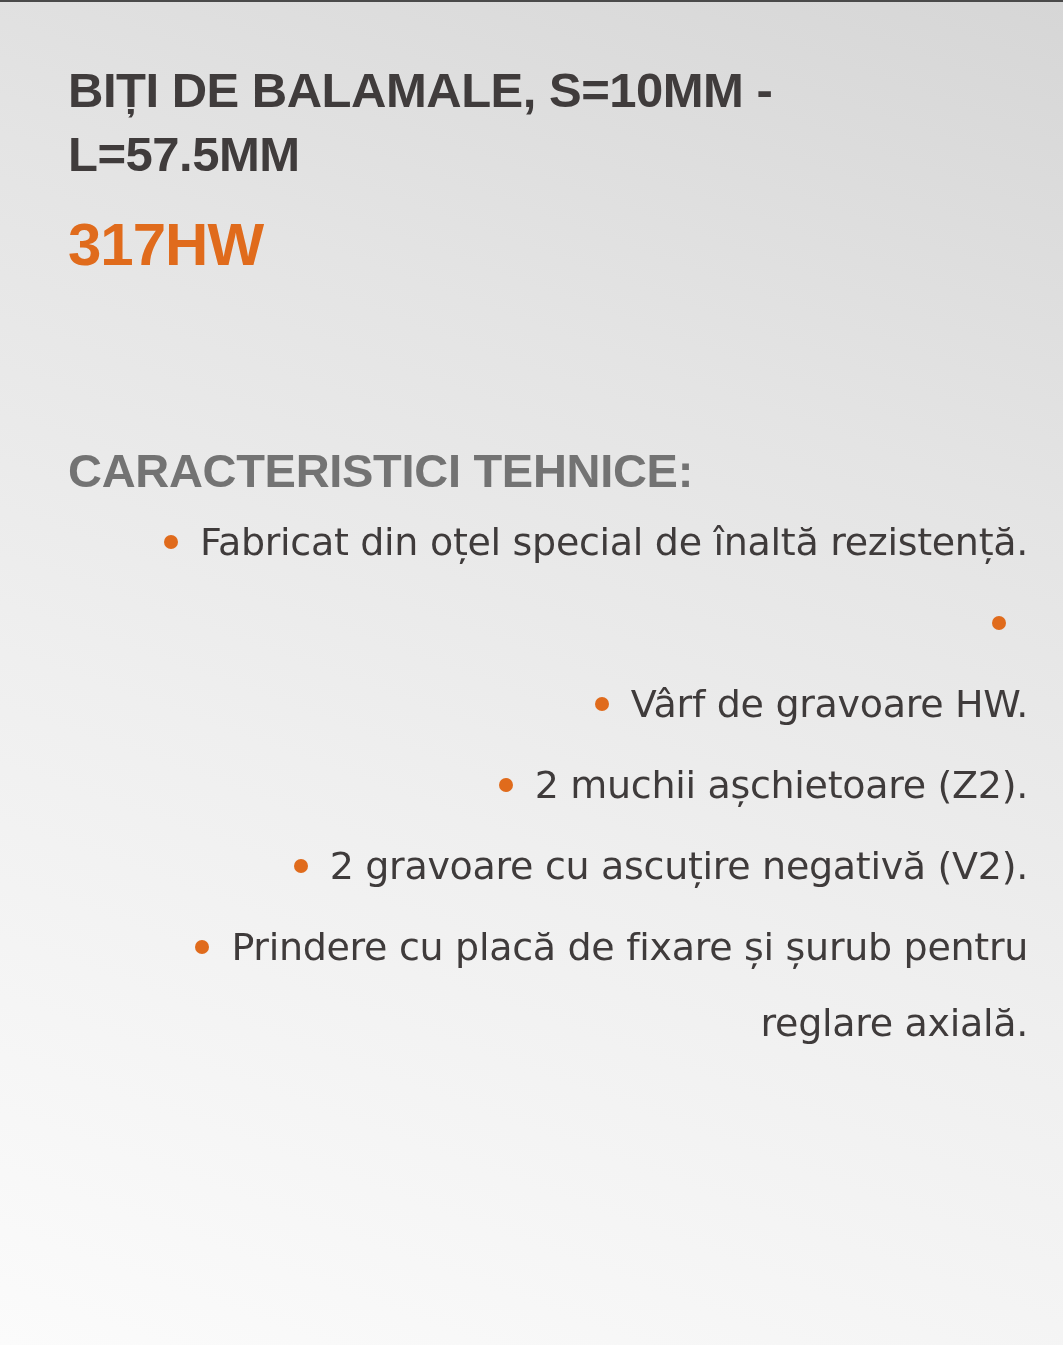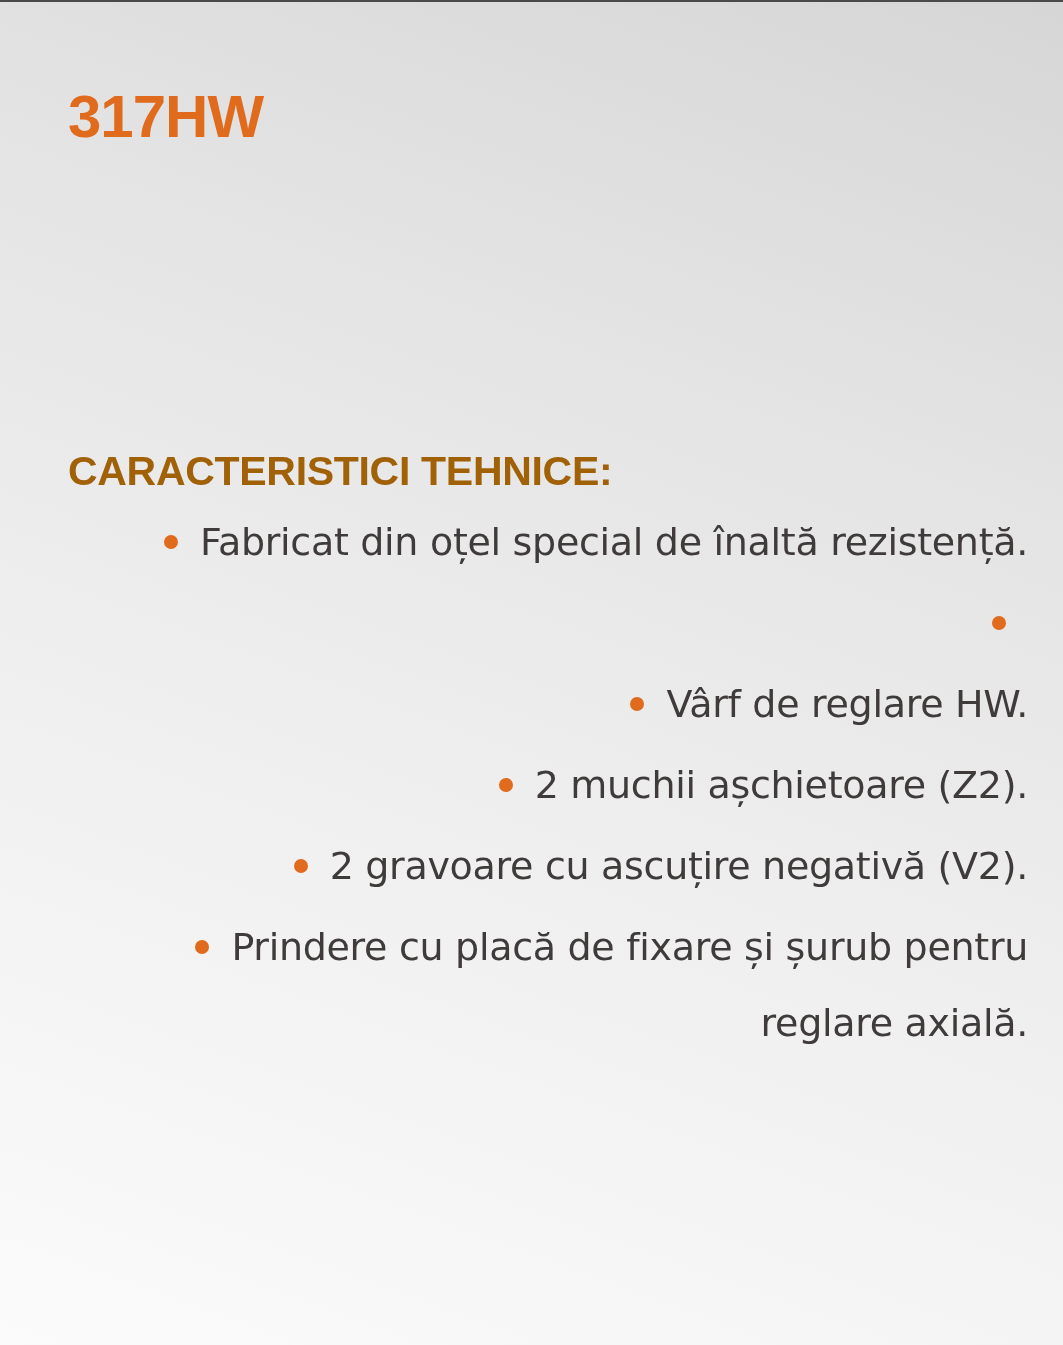--- a/index.html
+++ b/index.html
@@ -42,23 +42,23 @@
       font-weight: 700;
       font-size: 60px;
       line-height: 70px;
       color: #e06b1c;
       margin: 24px 0 0 0;
       letter-spacing: -1px;
     }
     .section-heading {
       font-family: "Liberation Sans", sans-serif;
       font-weight: 700;
-      font-size: 41px;
+      font-size: 47px;
       line-height: 50px;
-      color: #a16207;
+      color: #737373;
       margin: 0;
       position: absolute;
       top: 388px;
       left: 0;
       letter-spacing: -0.3px;
     }
     .features {
       position: absolute;
       top: 446px;
       left: 0;
@@ -89,33 +89,34 @@
       vertical-align: middle;
       margin: -6px 22px 0 4px;
     }
   </style>
 </head>
 <body>
 
 <div class="top-edge"></div>
 
 <main class="content">
+  <h1 class="product-title">BIȚI DE BALAMALE, S=10MM - L=57.5MM</h1>
   <div class="product-code">317HW</div>
 
   <h2 class="section-heading">CARACTERISTICI TEHNICE:</h2>
 
   <ul class="features">
     <li class="feature">
       <span class="bullet"></span><span>Fabricat din oțel special de înaltă rezistență.</span>
     </li>
     <li class="feature">
       <span class="bullet"></span>
     </li>
     <li class="feature single">
-      <span class="bullet"></span><span>Vârf de reglare HW.</span>
+      <span class="bullet"></span><span>Vârf de gravoare HW.</span>
     </li>
     <li class="feature single">
       <span class="bullet"></span><span>2 muchii așchietoare (Z2).</span>
     </li>
     <li class="feature single">
       <span class="bullet"></span><span>2 gravoare cu ascuțire negativă (V2).</span>
     </li>
     <li class="feature">
       <span class="bullet"></span><span>Prindere cu placă de fixare și șurub pentru reglare axială.</span>
     </li>

